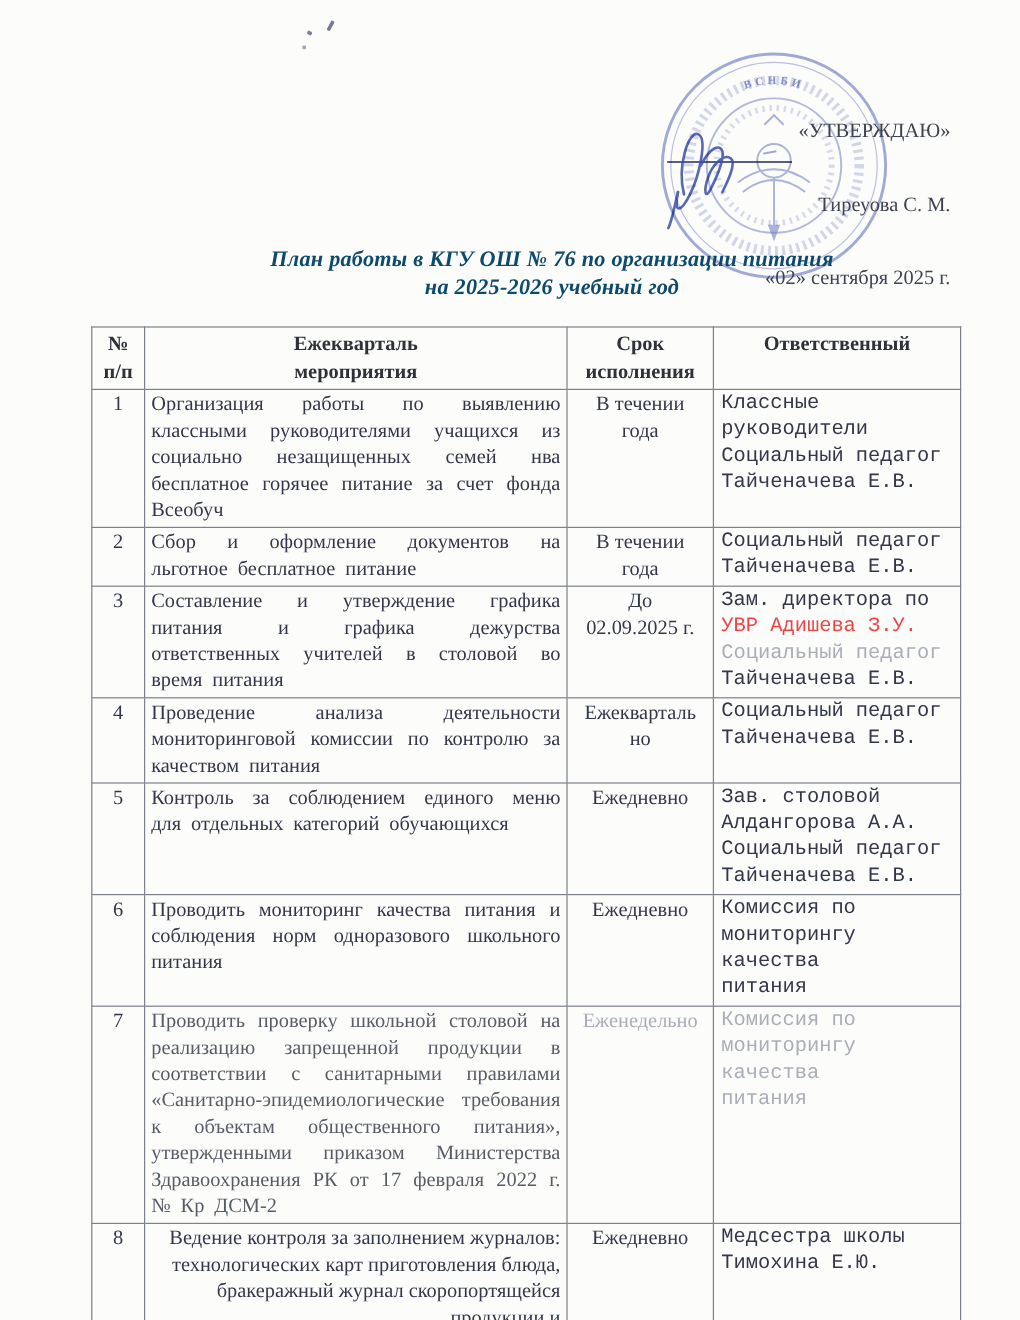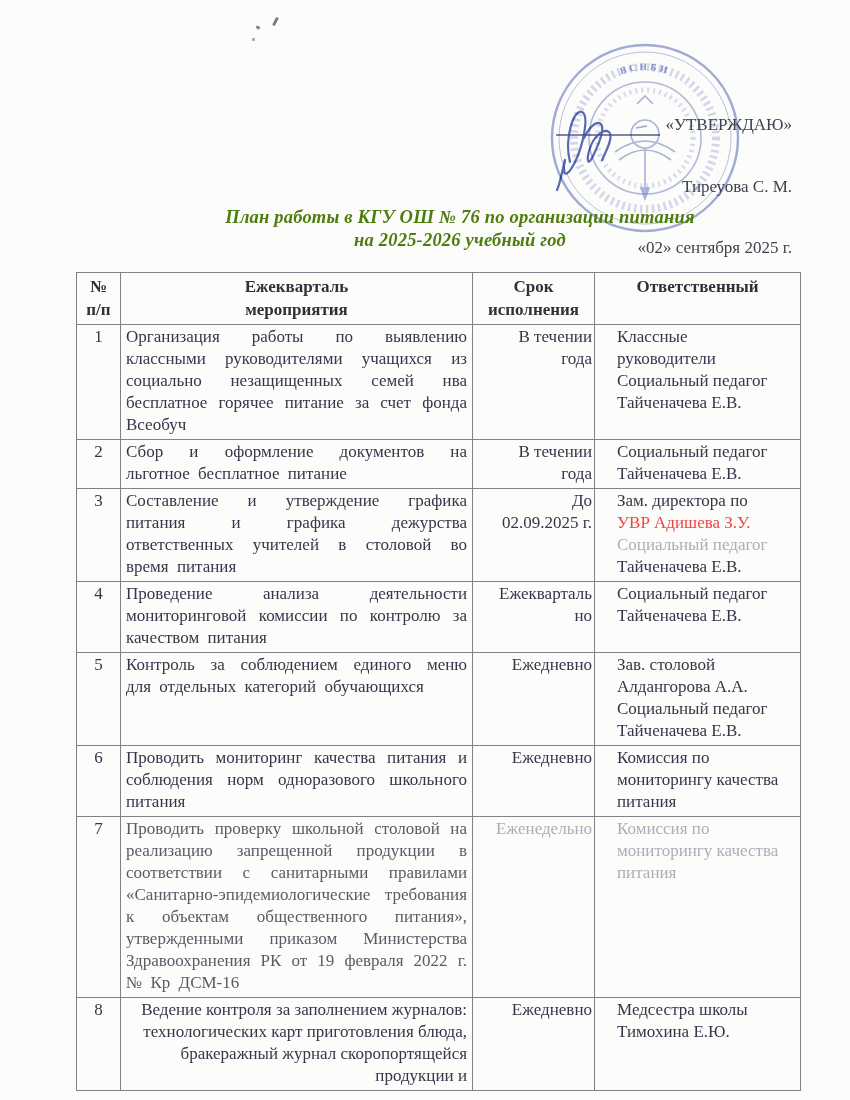--- a/index.html
+++ b/index.html
@@ -17,46 +17,46 @@
   .speck.s2 { left:274px; top:17px; width:3px; height:9px; transform:rotate(28deg); opacity:.75; }
   .speck.s3 { left:252px; top:38px; width:3px; height:3px; opacity:.5; }
 
   .stamp {
     position:absolute; left:545px; top:38px; width:200px; height:200px;
     mix-blend-mode:multiply; opacity:.85;
   }
   .signature { position:absolute; left:540px; top:90px; width:130px; height:110px; mix-blend-mode:multiply; }
 
   .approval {
-    position:absolute; top:74px; right:58px;
+    position:absolute; top:58px; right:58px;
     text-align:right; font-size:17px; line-height:20.5px;
     color:#3c4250; white-space:pre; z-index:2;
   }
   .title {
     position:absolute; top:206px; left:85px; width:750px;
     text-align:center; font-weight:bold; font-style:italic;
-    font-size:18.5px; line-height:23px; color:#4d7c0f; letter-spacing:.2px;
+    font-size:18.5px; line-height:23px; color:#0c4a6e; letter-spacing:.2px;
   }
 
   table.plan {
     position:absolute; top:272px; left:76px; width:724px;
     border-collapse:collapse; table-layout:fixed;
     font-size:17px; color:#34374०;
     color:#34374a;
   }
   .plan th, .plan td {
     border:1px solid #7d8189; vertical-align:top;
     line-height:22px; padding:1px 5px 3px 5px;
   }
   .plan th { font-weight:bold; text-align:center; line-height:23px; padding-top:2px; color:#2e3138; }
   td.num  { text-align:center; padding:1px 2px; }
   td.act  { text-align:justify; word-spacing:4px; }
   td.act.left { text-align:right; word-spacing:normal;margin-left:48px; }
-  td.term { text-align:right; padding:1px 2px; }
-  td.resp { padding-left:22px; }
+  td.term { text-align:center; padding:1px 2px; }
+  td.resp { padding-left:6px;font-family:Liberation Mono, monospace; }
   .soft  { color:#575c66; }
   .fade1 { color:#ef4444; }
   .fade2 { color:#a9aeb8; }
 </style>
 </head>
 <body>
 
 <div class="page">
 
   <div class="speck s1"></div>
@@ -211,21 +211,21 @@
             <div>Ежедневно</div>
           </td>
           <td class="resp">
             <div>Комиссия по</div>
             <div>мониторингу качества</div>
             <div>питания</div>
           </td>
         </tr>
         <tr>
           <td class="num">7</td>
-          <td class="act soft">Проводить проверку школьной столовой на реализацию запрещенной продукции в соответствии с санитарными правилами «Санитарно-эпидемиологические требования к объектам общественного питания», утвержденными приказом Министерства Здравоохранения РК от 19 февраля 2022 г. № Кр ДСМ-16</td>
+          <td class="act soft">Проводить проверку школьной столовой на реализацию запрещенной продукции в соответствии с санитарными правилами «Санитарно-эпидемиологические требования к объектам общественного питания», утвержденными приказом Министерства Здравоохранения РК от 17 февраля 2022 г. № Кр ДСМ-2</td>
           <td class="term fade2">
             <div>Еженедельно</div>
           </td>
           <td class="resp">
             <div class="fade2">Комиссия по</div>
             <div class="fade2">мониторингу качества</div>
             <div class="fade2">питания</div>
           </td>
         </tr>
         <tr>

